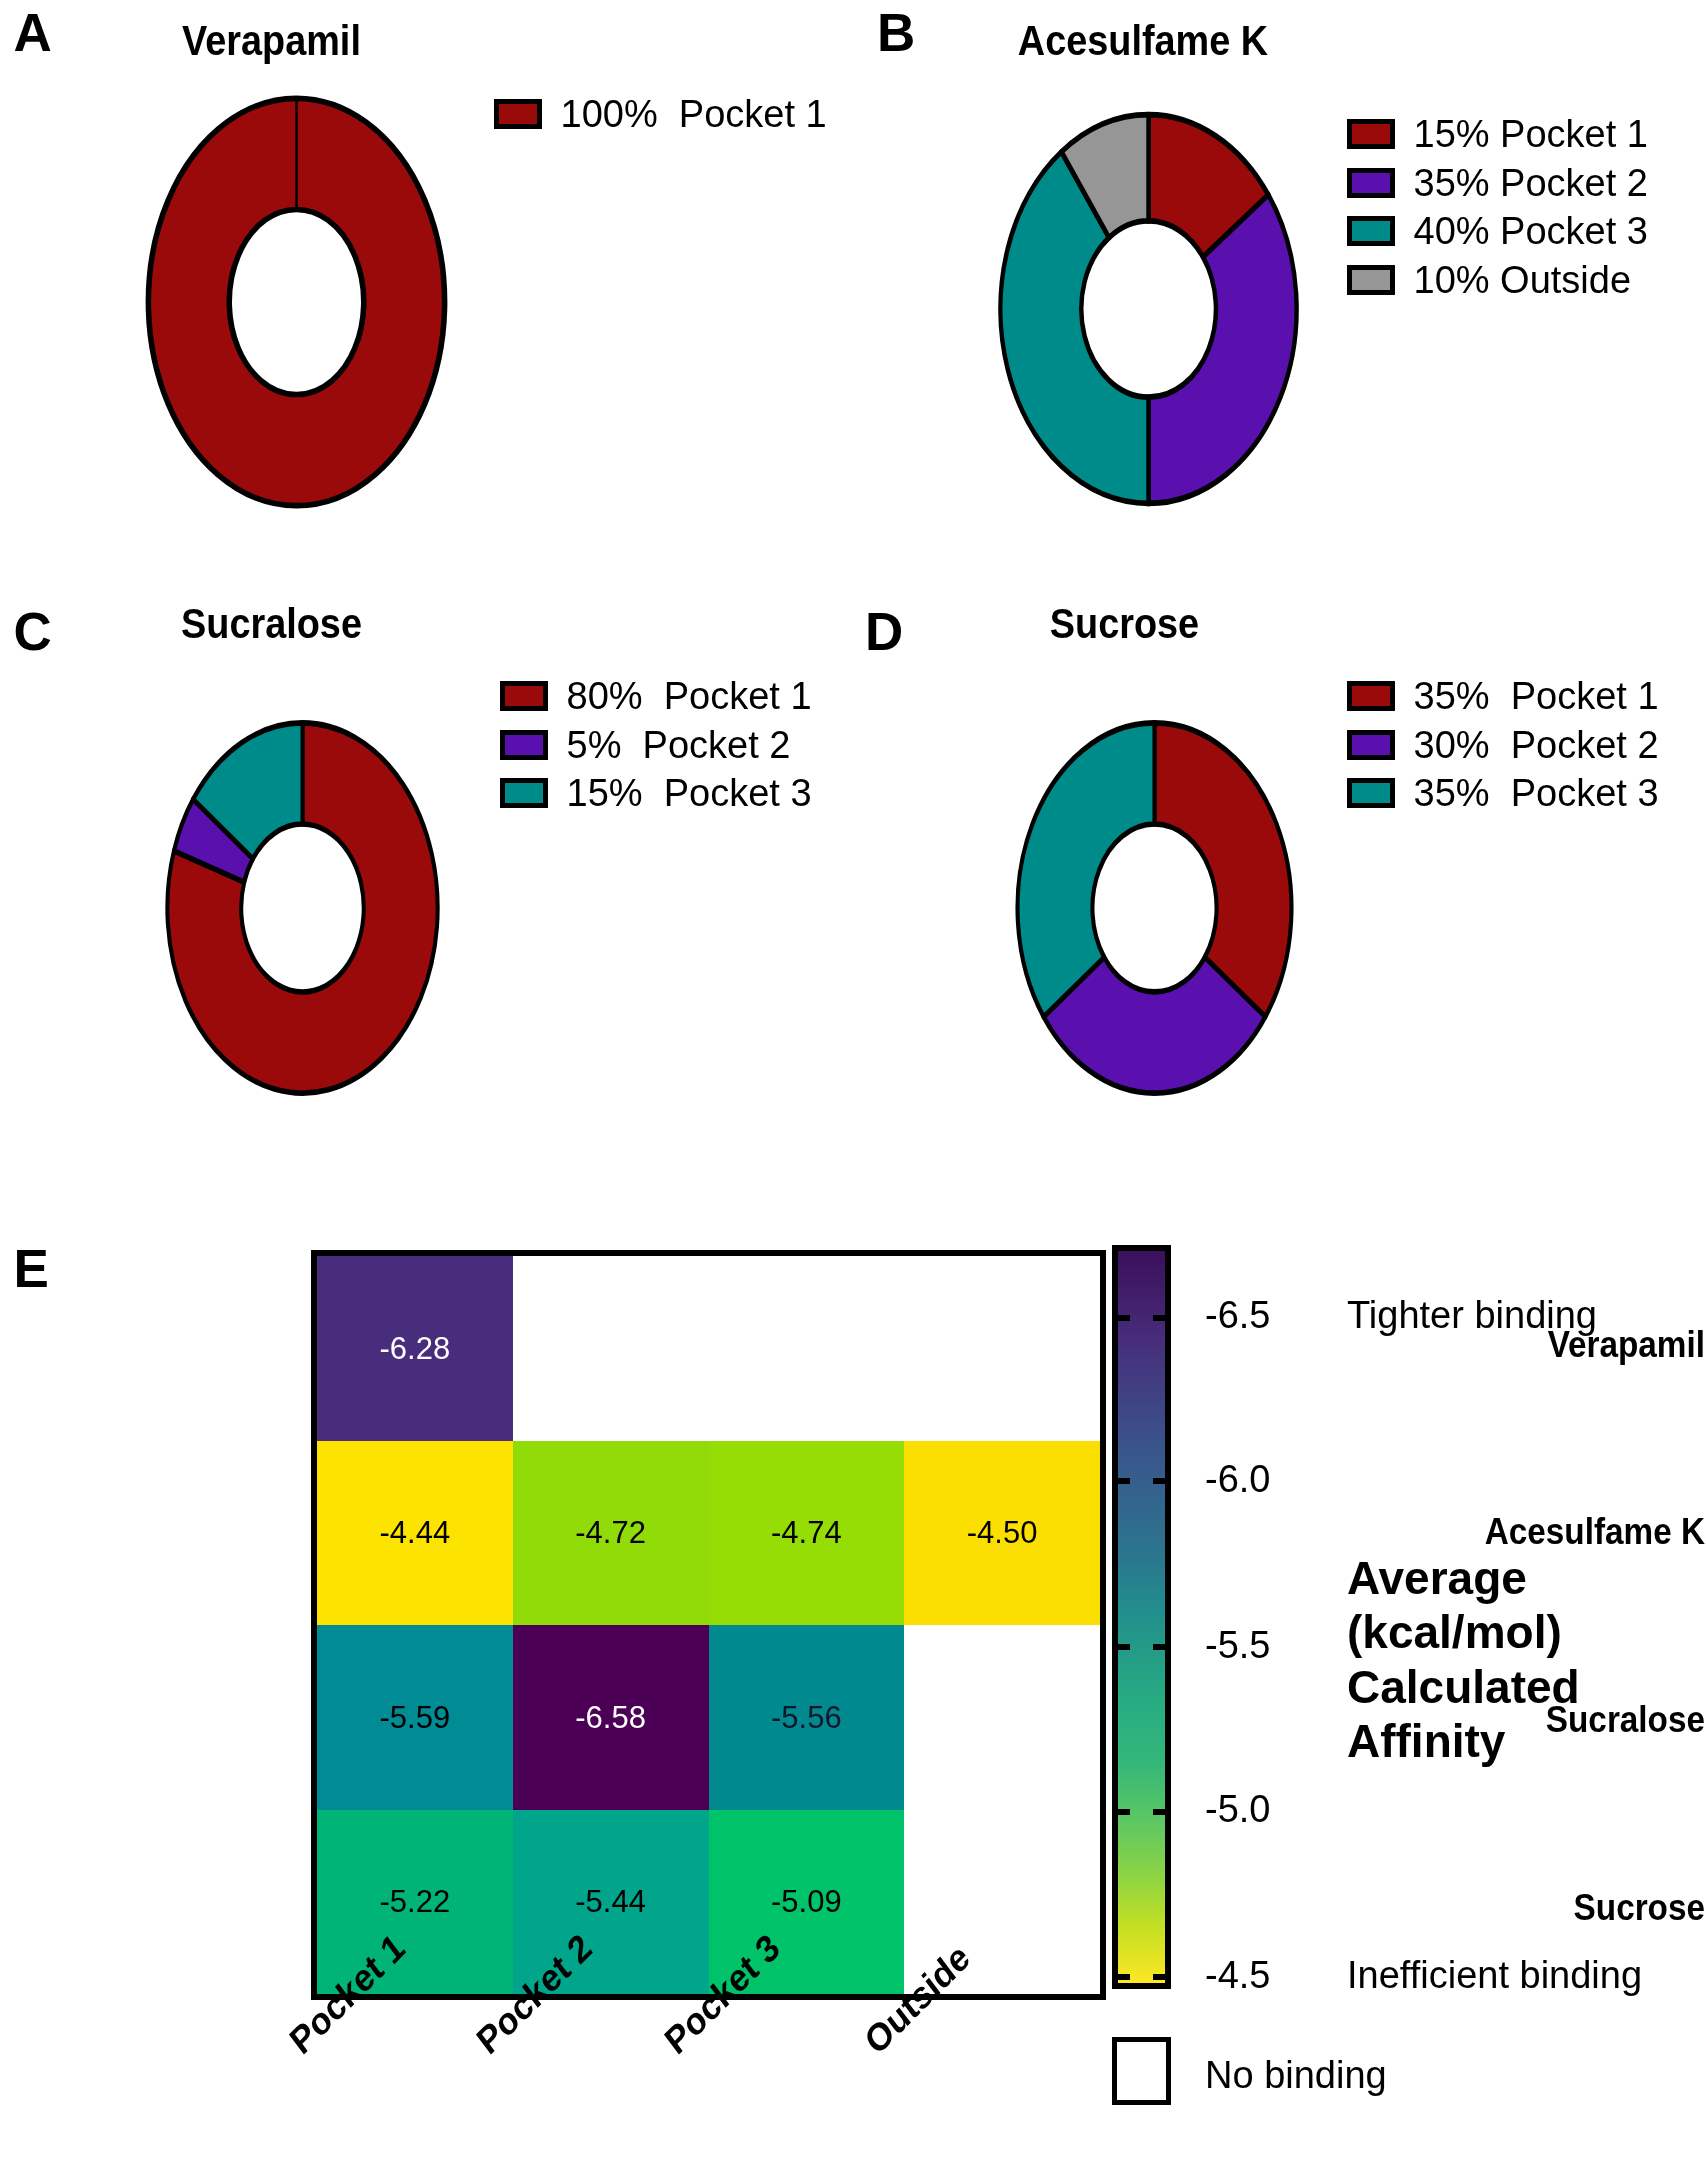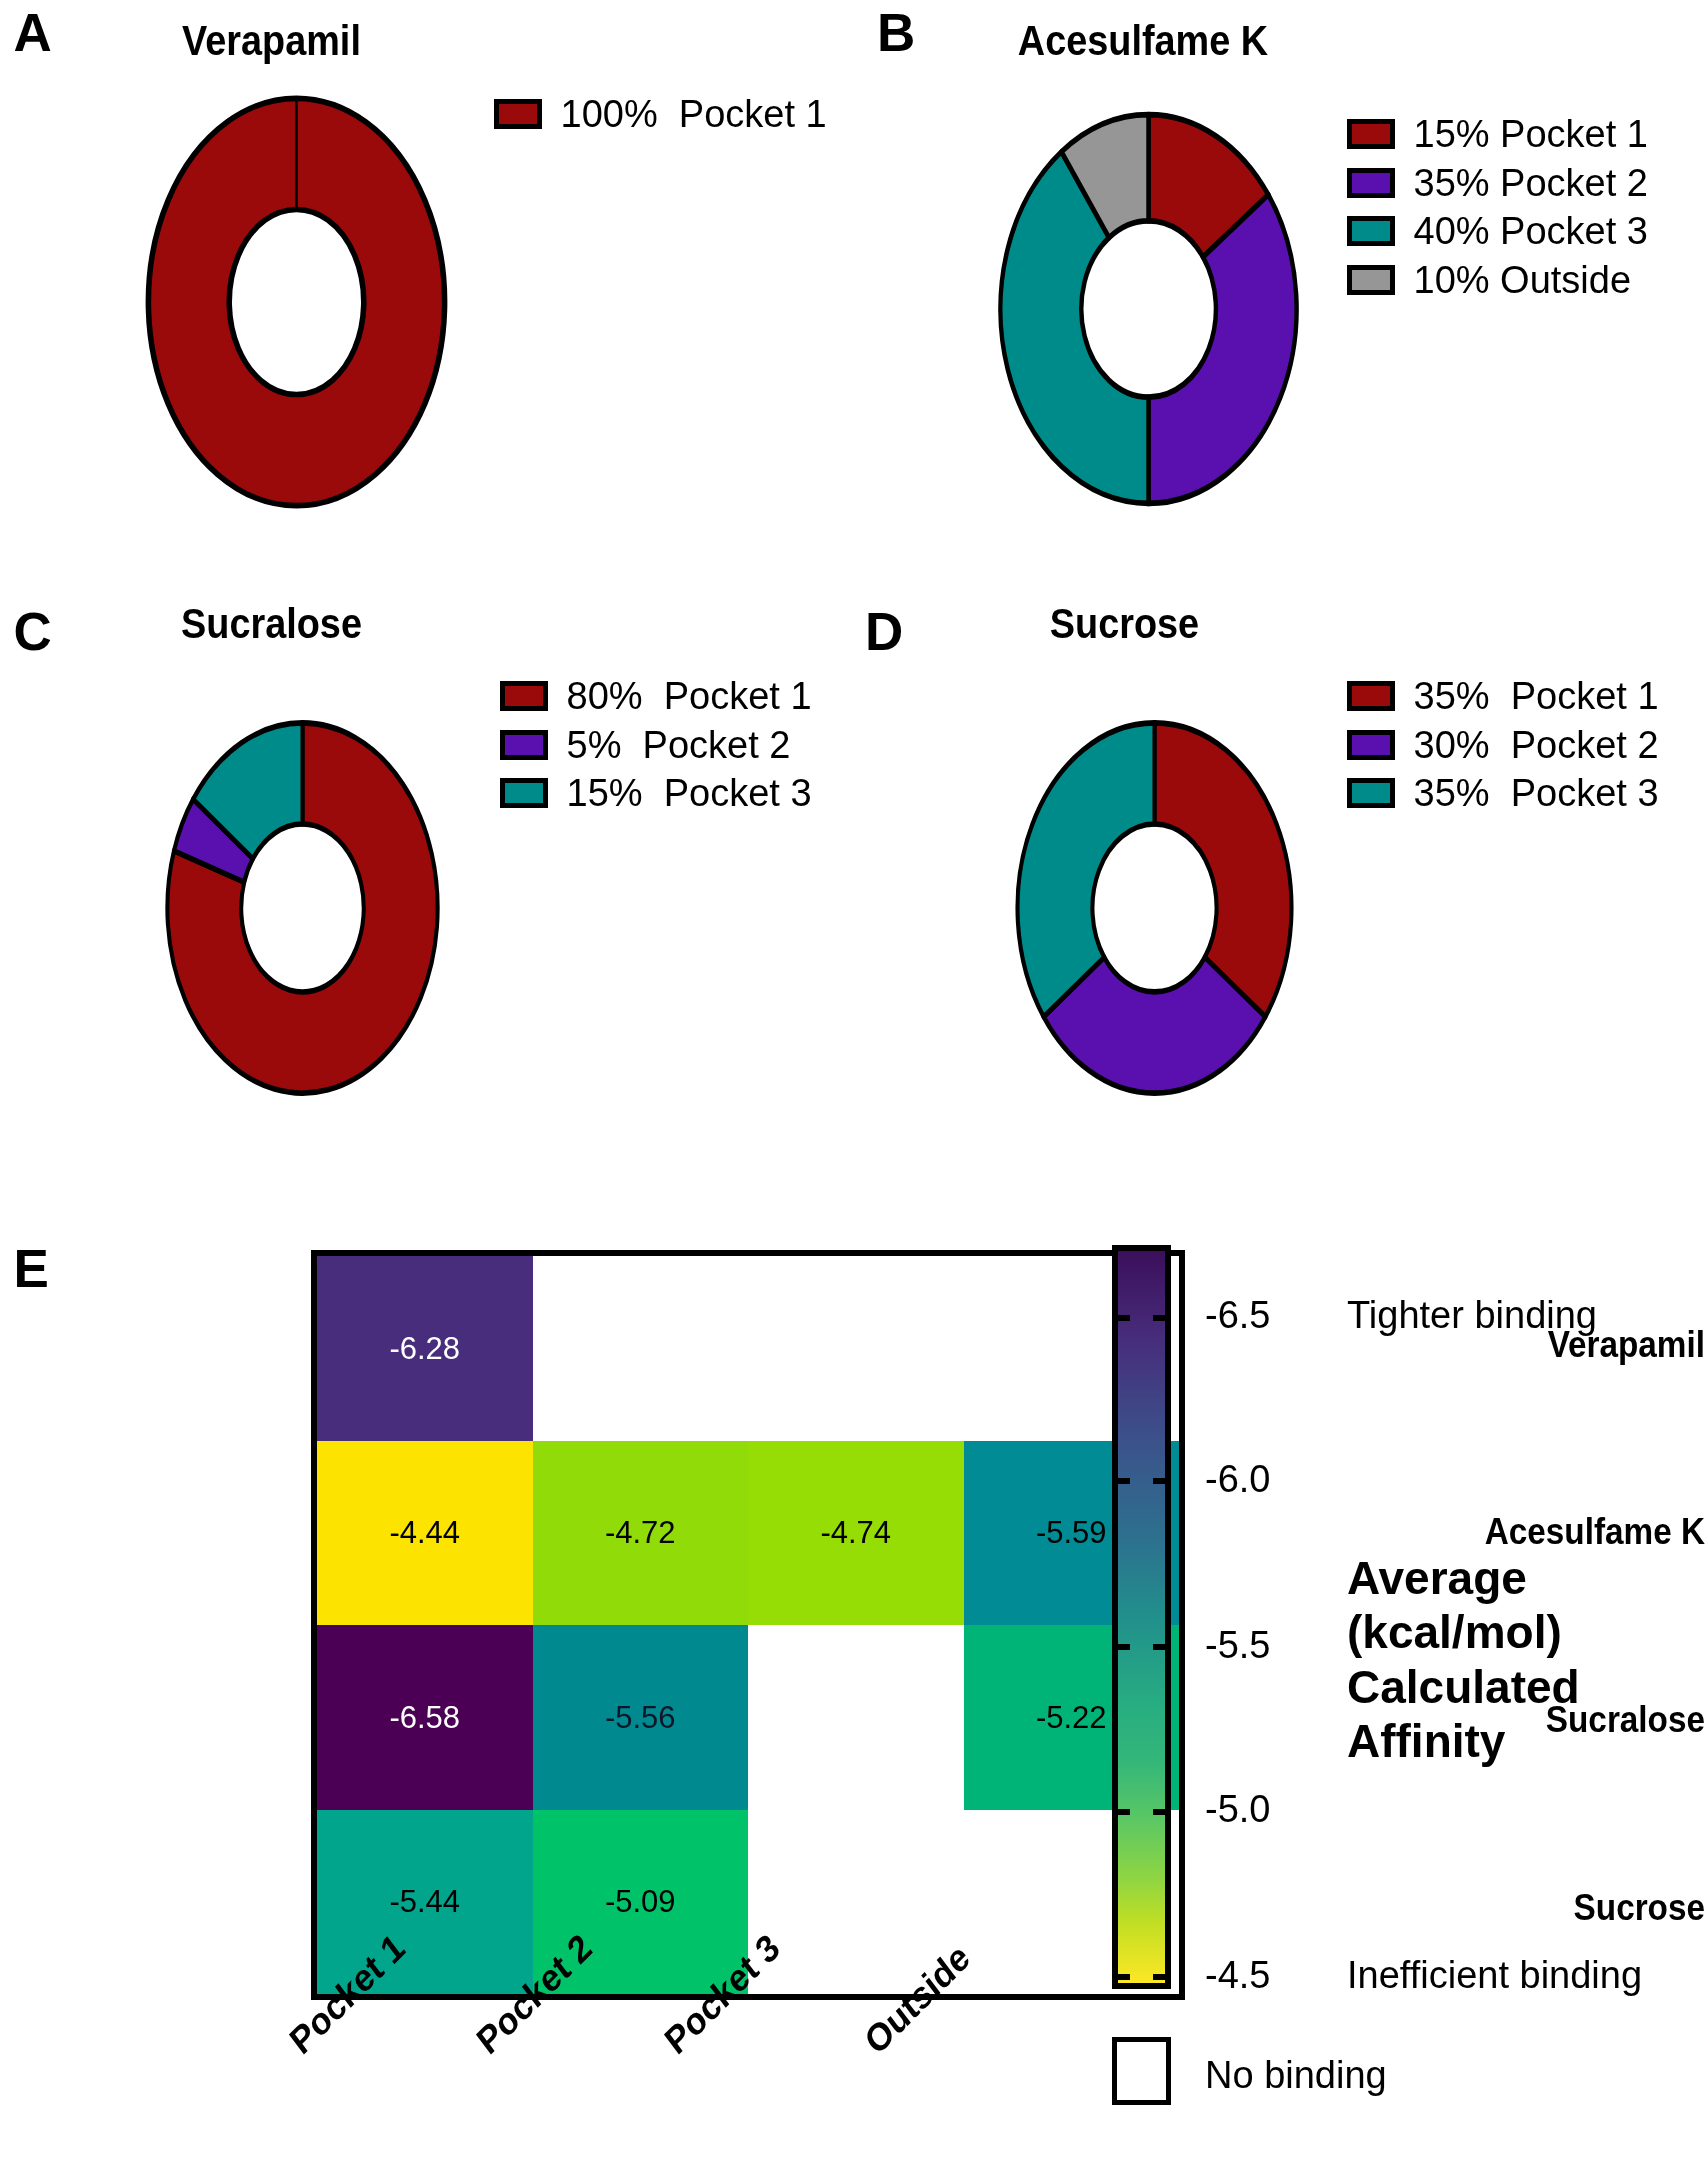--- a/index.html
+++ b/index.html
@@ -14,21 +14,21 @@
   .donut{position:absolute;}
   .legend{position:absolute;}
   .legend-row{display:flex;align-items:center;margin-bottom:8.6px;height:40px;}
   .legend-swatch{width:48px;height:30px;border:5.6px solid #000;box-sizing:border-box;
                  flex:0 0 auto;}
   .legend-text{font-size:38px;margin-left:18.5px;white-space:pre;line-height:1;
                font-family:"Liberation Sans",sans-serif;}
 
   
   #panelE-letter{left:13.6px;top:1242px;}
-  .hm-wrap{position:absolute;left:311px;top:1250px;width:874px;height:750px;
+  .hm-wrap{position:absolute;left:311px;top:1250px;width:795px;height:750px;
            border:6.8px solid #000;box-sizing:border-box;}
   .hm-grid{position:absolute;inset:0;display:grid;
            grid-template-columns:repeat(4,1fr);grid-template-rows:repeat(4,1fr);}
   .hm-cell{display:flex;align-items:center;justify-content:center;
            font-size:31px;font-family:"Liberation Sans",sans-serif;line-height:1;}
   .hm-cell.empty{background:#fff;}
   .row-label{position:absolute;right:0.6px;font-size:37px;font-weight:bold;
              text-align:right;line-height:1;white-space:nowrap;
              font-family:"Liberation Sans",sans-serif;transform:scaleX(0.9);
              transform-origin:right center;}
@@ -175,20 +175,21 @@
   <div class="hm-grid">
 
     <div class="hm-cell" style="background:#472D7B;color:#FFFFFF;">-6.28</div>
     <div class="hm-cell empty"></div>
     <div class="hm-cell empty"></div>
     <div class="hm-cell empty"></div>
 
     <div class="hm-cell" style="background:#FCE300;color:#000000;">-4.44</div>
     <div class="hm-cell" style="background:#91DB08;color:#000000;">-4.72</div>
     <div class="hm-cell" style="background:#96DD06;color:#000000;">-4.74</div>
+    <div class="hm-cell" style="background:#FBDF00;color:#000000;">-4.50</div>
 
     <div class="hm-cell" style="background:#008B95;color:#000000;">-5.59</div>
     <div class="hm-cell" style="background:#4B0055;color:#FFFFFF;">-6.58</div>
     <div class="hm-cell" style="background:#00898F;color:#0f172a;">-5.56</div>
     <div class="hm-cell empty"></div>
 
     <div class="hm-cell" style="background:#00B377;color:#000000;">-5.22</div>
     <div class="hm-cell" style="background:#00A58C;color:#000000;">-5.44</div>
     <div class="hm-cell" style="background:#00C268;color:#000000;">-5.09</div>
     <div class="hm-cell empty"></div>

